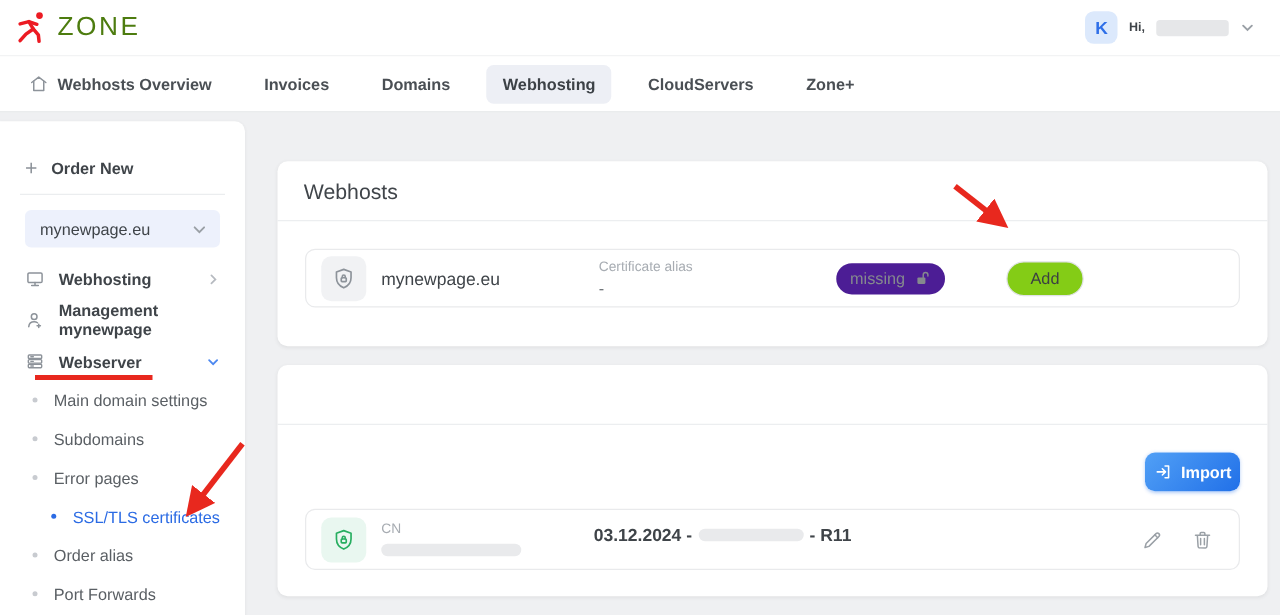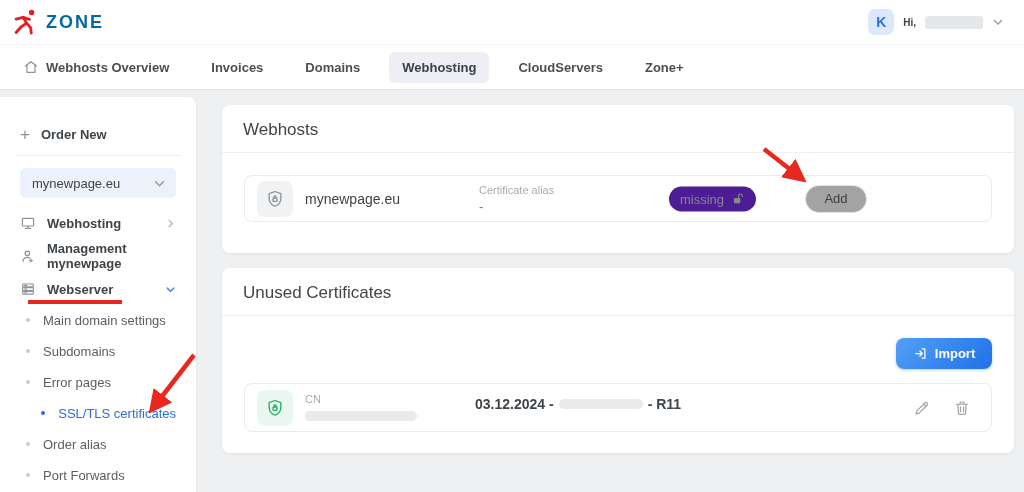--- a/index.html
+++ b/index.html
@@ -4,21 +4,21 @@
 <style>
   * { margin:0; padding:0; box-sizing:border-box; }
   html,body { background:#eff0f2; }
   body { font-family:"Liberation Sans", sans-serif; color:#3f4449; }
   .screen { position:relative; width:1024px; height:492px; background:#eff0f2; overflow:hidden; }
 
   
   .header { position:absolute; top:0; left:0; width:1024px; height:44px; background:#fff;
             display:flex; align-items:center; justify-content:space-between; padding:0 20px 0 12px; }
   .logo { display:flex; align-items:center; gap:6px; }
-  .logo-text { font-size:18px; font-weight:700; color:#0369a1; letter-spacing:2px; }
+  .logo-text { font-size:21px; font-weight:400; color:#4d7c0f; letter-spacing:2px; }
   .account { display:flex; align-items:center; gap:9px; }
   .avatar { width:26px; height:26px; border-radius:7px; background:#dce9fc; color:#2e6fe8;
             font-size:14px; font-weight:700; display:flex; align-items:center; justify-content:center; }
   .greeting { font-size:10px; font-weight:700; color:#3f4449; }
   .redact { display:inline-block; background:#e6e7e9; border-radius:3px; }
   .redact.name { width:58px; height:13px; }
 
   
   .nav { position:absolute; top:44px; left:0; width:1024px; height:46px; background:#fff;
          border-top:1px solid #f2f3f4; border-bottom:1px solid #e4e6e8;
@@ -44,21 +44,21 @@
   .menu-item .spacer { flex:1; }
   .sub-item { display:flex; align-items:center; margin-top:15px; height:16px; font-size:13px;
               color:#5a5f64; cursor:pointer; }
   .sub-item:first-of-type { margin-top:16px; }
   .bullet { width:4px; height:4px; border-radius:50%; background:#c8cbd0; margin:0 13px 0 6px; flex:none; }
   .sub-item.active { color:#2b6be4;justify-content:flex-end; }
   .sub-item.active .bullet { background:#2b6be4; }
 
   
   .card { position:absolute; left:222px; width:792px; background:#fff; border-radius:8px;
-          box-shadow:0 1px 3px rgba(60,64,67,.08); }
+          box-shadow:0 1px 3px rgba(60,64,67,.08);margin-top:24px; }
   .card.webhosts { top:105px; height:148px; }
   .card.unused { top:268px; height:185px; }
   .card-title { font-size:17px; font-weight:500; color:#40454a; padding:15px 0 0 21px; }
   .card-divider { position:absolute; top:47px; left:0; right:0; border-bottom:1px solid #eceef0; }
   .item-row { position:absolute; left:22px; right:22px; background:#fff;
               border:1px solid #e9eaec; border-radius:8px; }
   .webhosts .item-row { top:70px; height:47px; }
   .unused .item-row { top:115px; height:49px; }
   .row-icon { position:absolute; left:12px; width:36px; height:36px; border-radius:8px;
               display:flex; align-items:center; justify-content:center; }
@@ -67,23 +67,23 @@
   .host-domain { position:absolute; left:60px; top:50%; transform:translateY(-50%);
                  font-size:14px; font-weight:500; color:#3f4449; }
   .field-col { position:absolute; top:8px; }
   .field-label { font-size:11px; color:#a7acb2; }
   .field-value { font-size:13px; color:#6b7075; margin-top:3px; }
   .field-value.strong { font-size:14px; font-weight:700; color:#3f4449; display:flex; align-items:center; gap:5px; }
   .badge { position:absolute; left:424px; top:50%; transform:translateY(-50%);
            display:flex; align-items:center; gap:7px; background:#4c1d95; border-radius:13px;
            padding:5px 11px; font-size:13px; color:#85898e; }
   .add-btn { position:absolute; left:560px; top:50%; transform:translateY(-50%);
-             width:62px; height:28px; border-radius:14px; border:1px solid #e0e2e5; background:#a3a3a3;
+             width:62px; height:28px; border-radius:14px; border:1px solid #e0e2e5; background:#84cc16;
              font-size:13px; color:#3c4043; font-family:inherit; cursor:pointer; }
-  .import-btn { position:absolute; right:22px; top:70px; width:96px; height:31px; border:none;
+  .import-btn { position:absolute; right:22px; top:70px; width:76px; height:31px; border:none;
                 border-radius:8px; background:linear-gradient(135deg,#51a0f6,#2170e8); color:#fff;
                 font-size:13px; font-weight:700; font-family:inherit; display:flex; align-items:center;
                 justify-content:center; gap:7px; cursor:pointer; box-shadow:0 1px 3px rgba(33,112,232,.35);text-align:right; }
   .redact.cn { width:112px; height:10px; border-radius:5px; margin-top:6px; background:#e9eaec; }
   .redact.namepart { width:84px; height:10px; border-radius:5px; background:#e9eaec; }
   .row-action { position:absolute; top:50%; transform:translateY(-50%); color:#9aa0a6;
                 background:none; border:none; cursor:pointer; display:flex; }
   .row-action.pencil { left:668px; }
   .row-action.trash { left:708px; }
 
@@ -254,21 +254,20 @@
             <rect x="5" y="11" width="11" height="9" rx="1.5"></rect>
             <path d="M13 11 V7.5 a3.2 3.2 0 0 1 6.4 0 V9" fill="none" stroke="currentColor" stroke-width="2" stroke-linecap="round"></path>
           </svg>
         </span>
       </span>
       <button class="add-btn">Add</button>
     </div>
   </div>
 
   <div class="card unused">
-    <div class="card-title">Unused Certificates</div>
     <div class="card-divider"></div>
     <button class="import-btn">
       <span style="display:flex;">
         <svg width="15" height="15" viewBox="0 0 24 24" fill="none" stroke="#fff" stroke-width="2" stroke-linecap="round" stroke-linejoin="round">
           <path d="M14.5 4.5 H19 V19.5 H14.5"></path>
           <path d="M4.5 12 H14.5 M11 8 L15 12 L11 16"></path>
         </svg>
       </span>
       <span>Import</span>
     </button>

